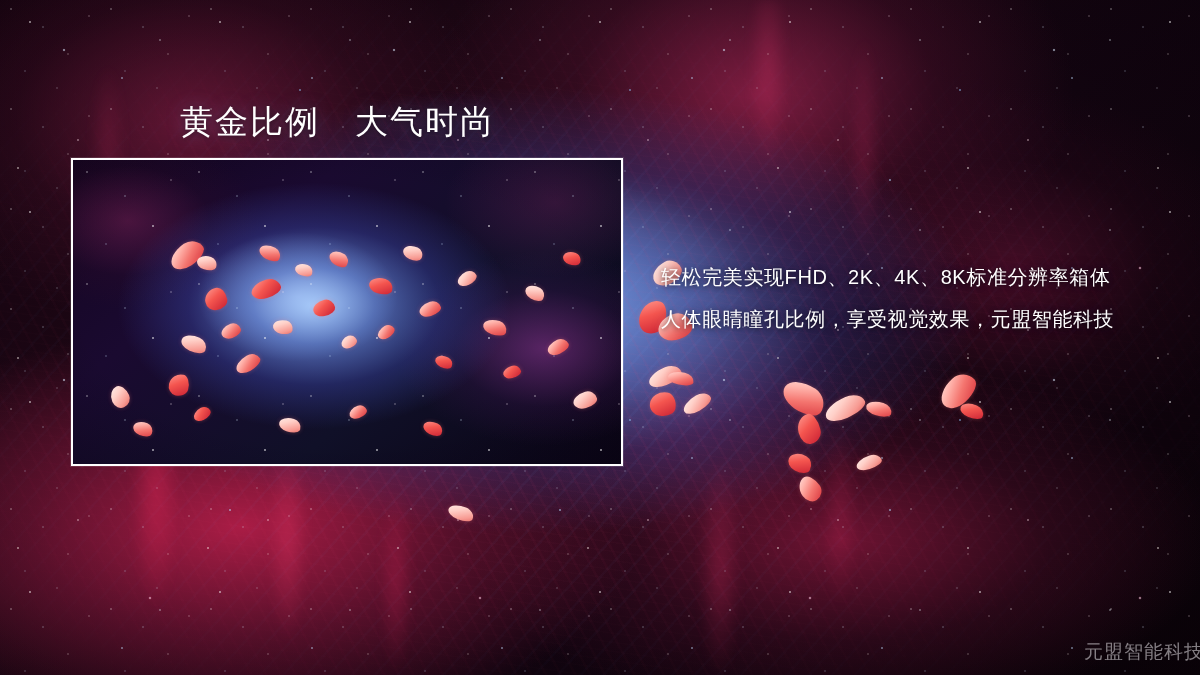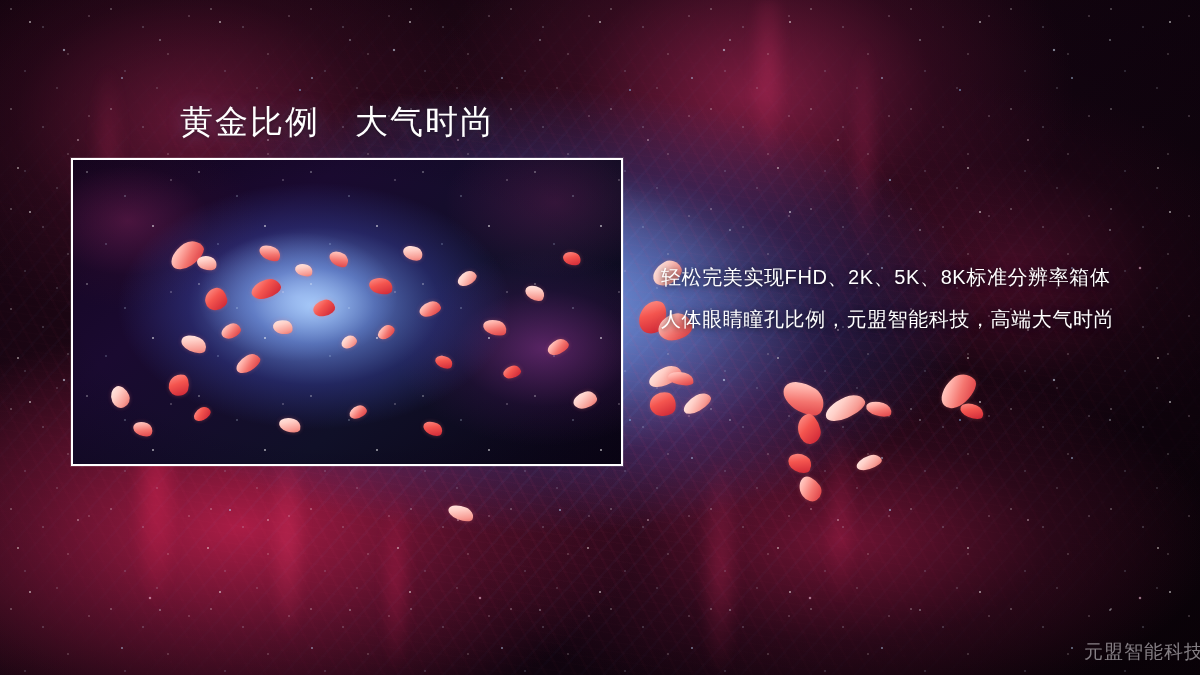--- a/index.html
+++ b/index.html
@@ -235,19 +235,19 @@
         <div class="petal deep" style="left: 120px; top: 248px; width: 18px; height: 12px; transform: rotate(-28deg);"></div>
         <div class="petal pale" style="left: 206px; top: 258px; width: 22px; height: 14px; transform: rotate(16deg);"></div>
         <div class="petal" style="left: 276px; top: 246px; width: 18px; height: 12px; transform: rotate(-20deg);"></div>
         <div class="petal deep" style="left: 350px; top: 262px; width: 20px; height: 13px; transform: rotate(26deg);"></div>
       </div>
   </div>
 
   <div id="headline">黄金比例　大气时尚</div>
 
   <div id="body-copy">
-    <div class="body-line">轻松完美实现FHD、2K、5K、8K标准分辨率箱体</div>
-    <div class="body-line">人体眼睛瞳孔比例，元盟智能科技，高端大气时尚</div>
+    <div class="body-line">轻松完美实现FHD、2K、4K、8K标准分辨率箱体</div>
+    <div class="body-line">人体眼睛瞳孔比例，享受视觉效果，元盟智能科技</div>
   </div>
 
   <div id="watermark">元盟智能科技</div>
 
 </div>
 
 </body></html>

